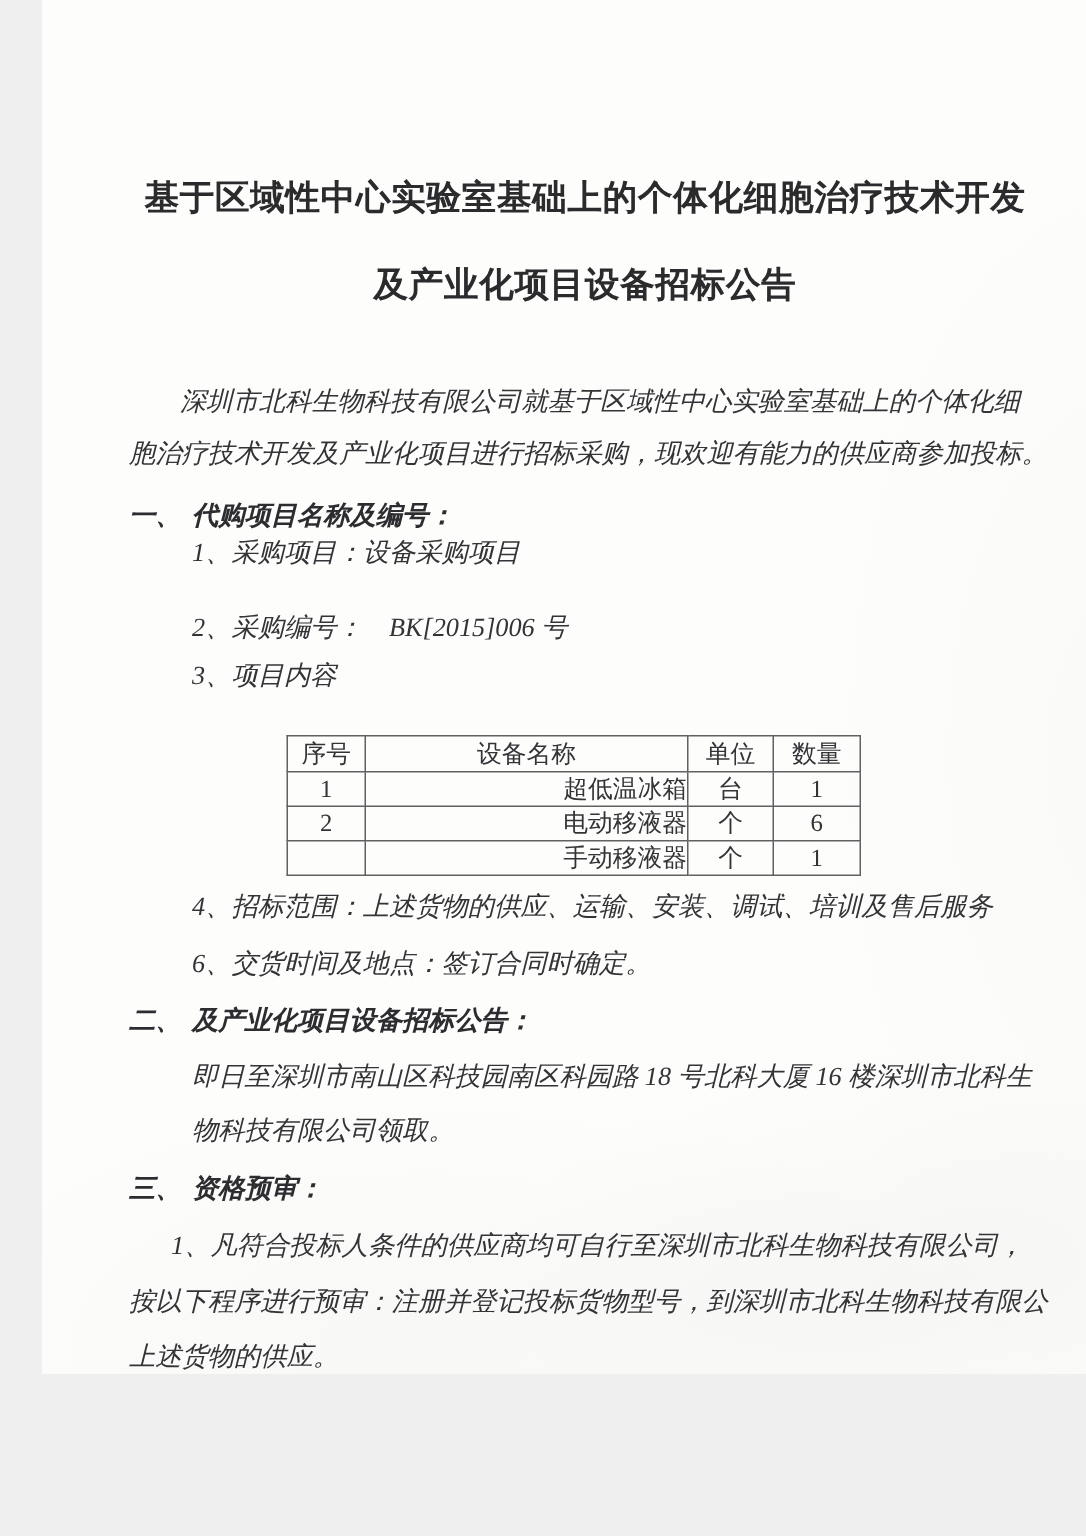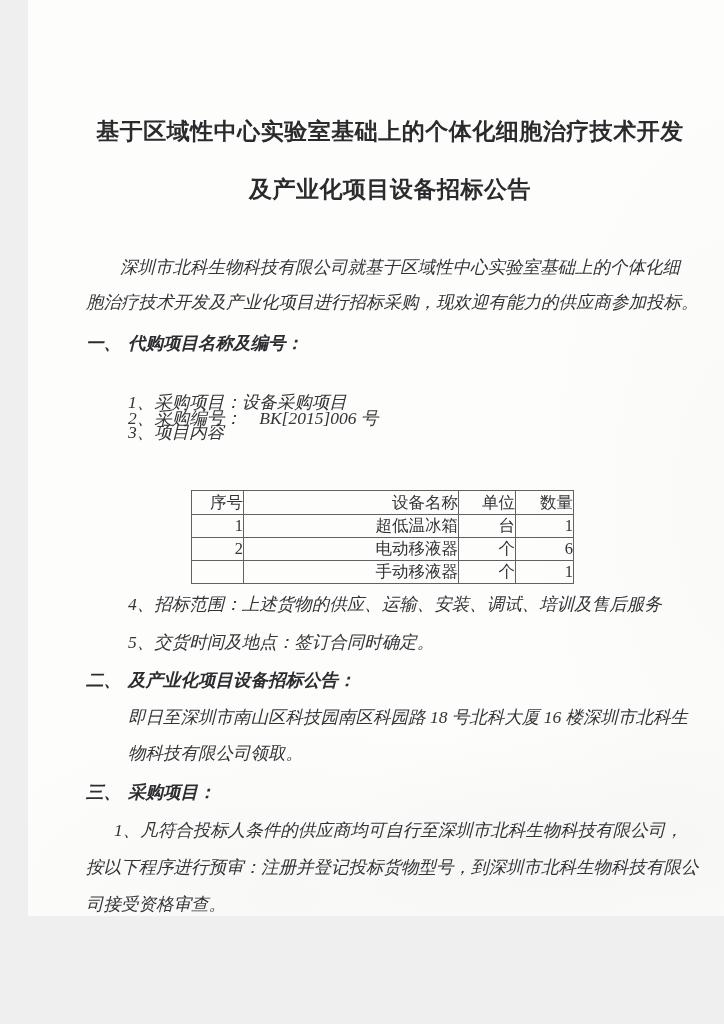--- a/index.html
+++ b/index.html
@@ -40,21 +40,21 @@
   .sec-num{display:inline-block;width:42px;}
   table.equip{
     position:absolute;left:163px;top:490px;
     border-collapse:collapse;
     table-layout:fixed;
     font-size:16.5px;
     color:#343438;
   }
   table.equip td{
     border:1px solid #616163;
-    text-align:right;
+    text-align:center;
     vertical-align:middle;
     padding:0;
     overflow:hidden;
   }
   table.equip tr.hdr td{height:23px;}
   table.equip tr.row td{height:20px;}
   table.equip td.name{text-align:right;padding-left:8px;}
 </style>
 </head>
 <body>
@@ -64,23 +64,23 @@
   <div class="tline" style="top:120px">基于区域性中心实验室基础上的个体化细胞治疗技术开发</div>
   <div class="tline" style="top:178px">及产业化项目设备招标公告</div>
 
   <div class="bline" style="top:257px;left:92px">深圳市北科生物科技有限公司就基于区域性中心实验室基础上的个体化细</div>
   <div class="bline bold" style="top:333px;left:58px">
     <span class="sec-num">一、</span><span>代购项目名称及编号：</span>
   </div>
 
   <div class="bline" style="top:292px;left:58px">胞治疗技术开发及产业化项目进行招标采购，现欢迎有能力的供应商参加投标。</div>
 
-  <div class="bline" style="top:392px;left:100px">1、采购项目：设备采购项目</div>
+  <div class="bline" style="top:358px;left:100px">1、采购项目：设备采购项目</div>
   <div class="bline" style="top:408px;left:100px">2、采购编号：　BK[2015]006 号</div>
-  <div class="bline" style="top:422px;left:100px">3、项目内容</div>
+  <div class="bline" style="top:440px;left:100px">3、项目内容</div>
 
   <table class="equip">
     <colgroup>
       <col style="width:52px">
         <col style="width:215px">
         <col style="width:57px">
         <col style="width:58px">
     </colgroup>
     <tbody>
       <tr class="hdr">
@@ -104,30 +104,30 @@
       <tr class="row">
         <td></td>
         <td class="name">手动移液器</td>
         <td>个</td>
         <td>1</td>
       </tr>
     </tbody>
   </table>
 
   <div class="bline" style="top:594px;left:100px">4、招标范围：上述货物的供应、运输、安装、调试、培训及售后服务</div>
-  <div class="bline" style="top:632px;left:100px">5、交货时间及地点：签订合同时确定。</div>
+  <div class="bline" style="top:632px;left:100px">6、交货时间及地点：签订合同时确定。</div>
 
   <div class="bline bold" style="top:670px;left:58px">
     <span class="sec-num">二、</span><span>及产业化项目设备招标公告：</span>
   </div>
 
   <div class="bline" style="top:707px;left:100px">即日至深圳市南山区科技园南区科园路 18 号北科大厦 16 楼深圳市北科生</div>
   <div class="bline" style="top:743px;left:100px">物科技有限公司领取。</div>
 
   <div class="bline bold" style="top:782px;left:58px">
-    <span class="sec-num">三、</span><span>采购项目：</span>
+    <span class="sec-num">三、</span><span>资格预审：</span>
   </div>
 
   <div class="bline" style="top:820px;left:86px">1、凡符合投标人条件的供应商均可自行至深圳市北科生物科技有限公司，</div>
   <div class="bline" style="top:857px;left:58px">按以下程序进行预审：注册并登记投标货物型号，到深圳市北科生物科技有限公</div>
-  <div class="bline" style="top:894px;left:58px">司接受资格审查。</div>
+  <div class="bline" style="top:894px;left:58px">上述货物的供应。</div>
 
 </div>
 
 </body></html>

